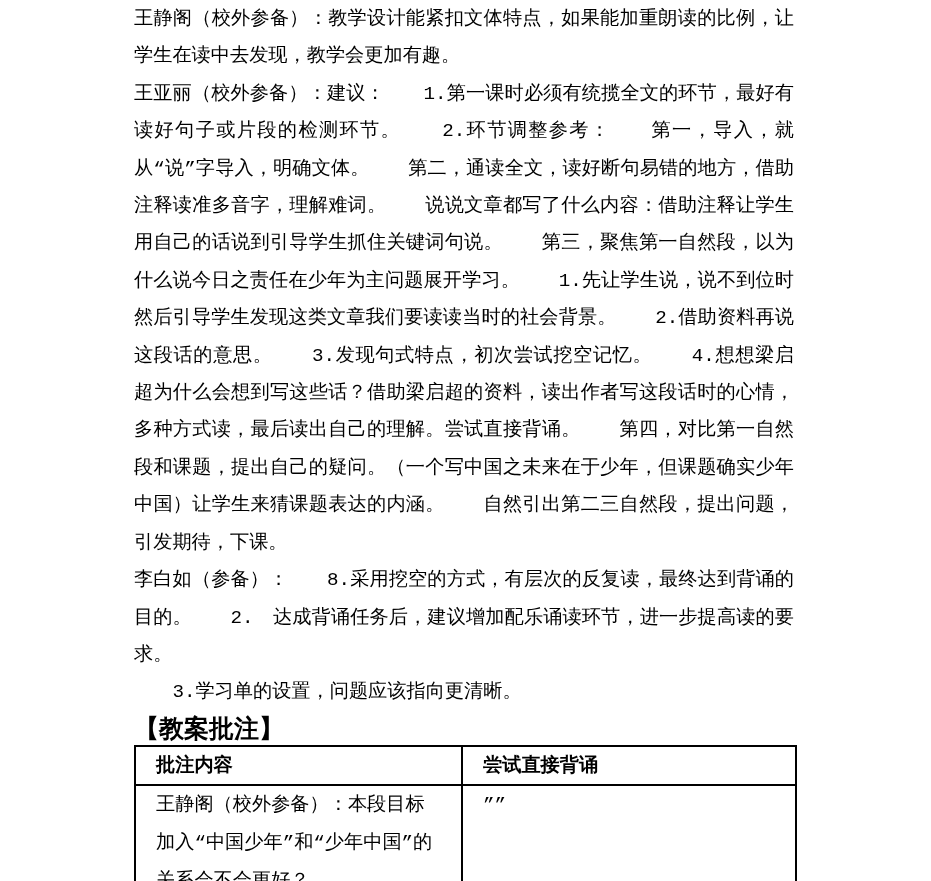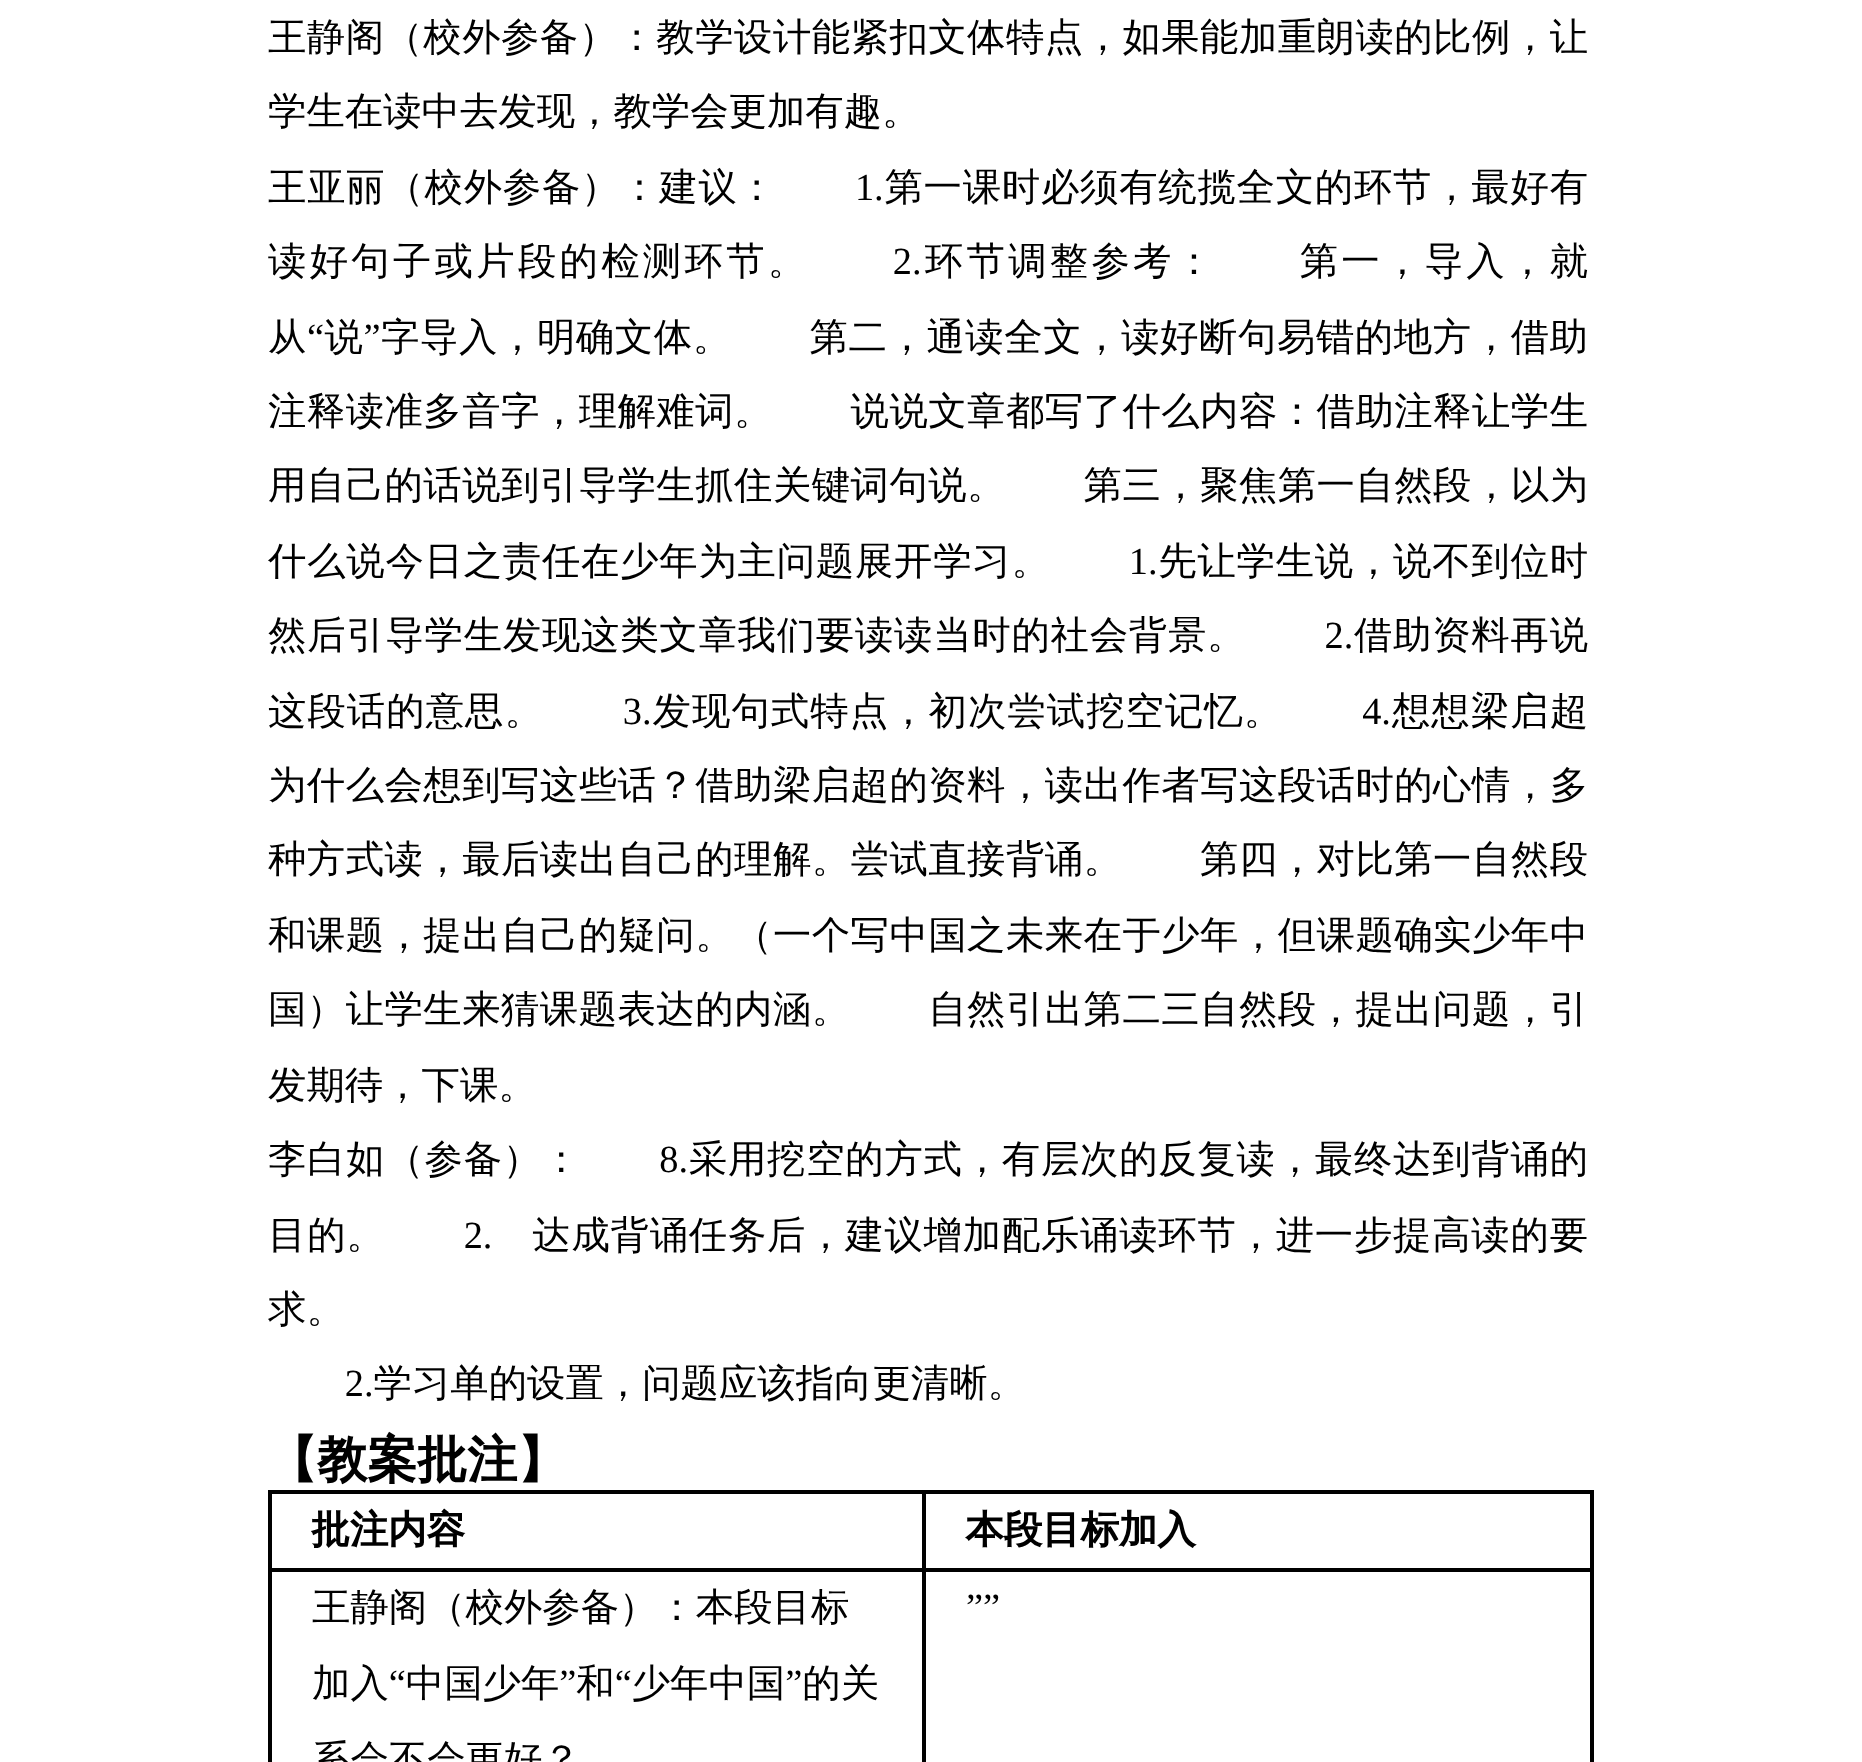--- a/index.html
+++ b/index.html
@@ -3,21 +3,21 @@
 <meta charset="utf-8">
 <style>
   html, body { margin: 0; padding: 0; background: #ffffff; }
   .page {
     position: relative;
     width: 931px;
     height: 881px;
     background: #ffffff;
     overflow: hidden;
     color: #000000;
-    font-family: Liberation Serif, serif;
+    font-family: Liberation Mono, monospace;
   }
   .doc {
     position: absolute;
     left: 134px;
     top: 1px;
     width: 660px;
   }
   .doc-par {
     margin: 0;
     font-size: 19.2px;
@@ -63,33 +63,33 @@
 
 <div class="page">
   <div class="doc">
 
     <p class="doc-par">王静阁（校外参备）：教学设计能紧扣文体特点，如果能加重朗读的比例，让学生在读中去发现，教学会更加有趣。</p>
 
     <p class="doc-par">王亚丽（校外参备）：建议：　　1.第一课时必须有统揽全文的环节，最好有读好句子或片段的检测环节。　　2.环节调整参考：　　第一，导入，就从“说”字导入，明确文体。　　第二，通读全文，读好断句易错的地方，借助注释读准多音字，理解难词。　　说说文章都写了什么内容：借助注释让学生用自己的话说到引导学生抓住关键词句说。　　第三，聚焦第一自然段，以为什么说今日之责任在少年为主问题展开学习。　　1.先让学生说，说不到位时然后引导学生发现这类文章我们要读读当时的社会背景。　　2.借助资料再说这段话的意思。　　3.发现句式特点，初次尝试挖空记忆。　　4.想想梁启超为什么会想到写这些话？借助梁启超的资料，读出作者写这段话时的心情，多种方式读，最后读出自己的理解。尝试直接背诵。　　第四，对比第一自然段和课题，提出自己的疑问。（一个写中国之未来在于少年，但课题确实少年中国）让学生来猜课题表达的内涵。　　自然引出第二三自然段，提出问题，引发期待，下课。</p>
 
     <p class="doc-par">李白如（参备）：　　8.采用挖空的方式，有层次的反复读，最终达到背诵的目的。　　2.　达成背诵任务后，建议增加配乐诵读环节，进一步提高读的要求。</p>
 
-    <p class="doc-par">　　2.学习单的设置，问题应该指向更清晰。</p>
+    <p class="doc-par">　　3.学习单的设置，问题应该指向更清晰。</p>
 
     <p class="section-heading">【教案批注】</p>
 
     <table class="annot">
       <colgroup>
           <col class="c1">
           <col class="c2">
         </colgroup>
       <tbody>
         <tr class="hrow">
           <td class="hcell">批注内容</td>
-          <td class="hcell">本段目标加入</td>
+          <td class="hcell">尝试直接背诵</td>
         </tr>
         <tr class="brow r1">
           <td class="lcell">王静阁（校外参备）：本段目标加入“中国少年”和“少年中国”的关系会不会更好？</td>
           <td class="rcell">””</td>
         </tr>
 
       </tbody>
     </table>
 
   </div>

